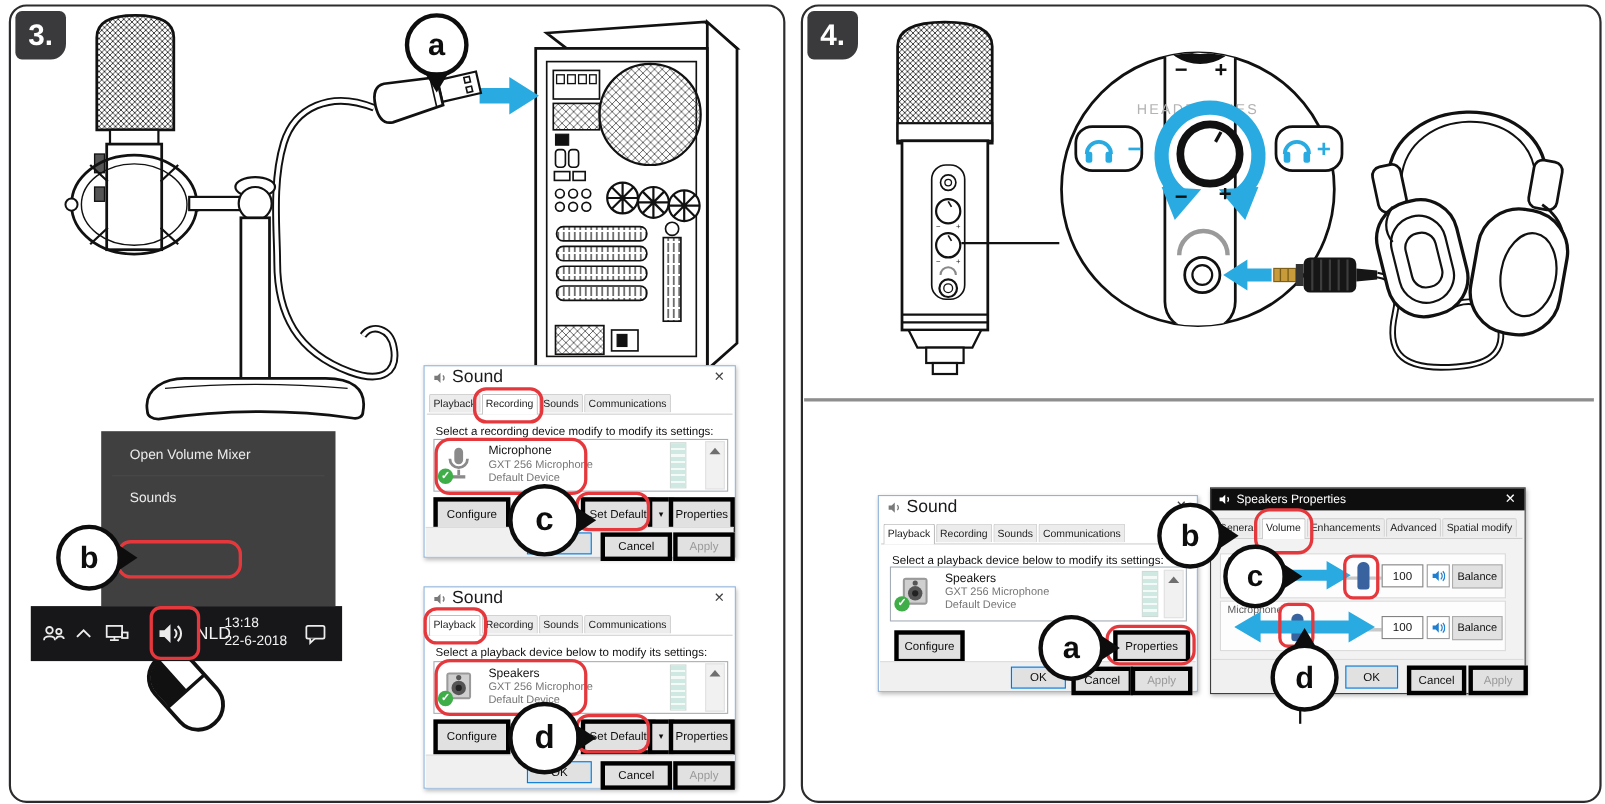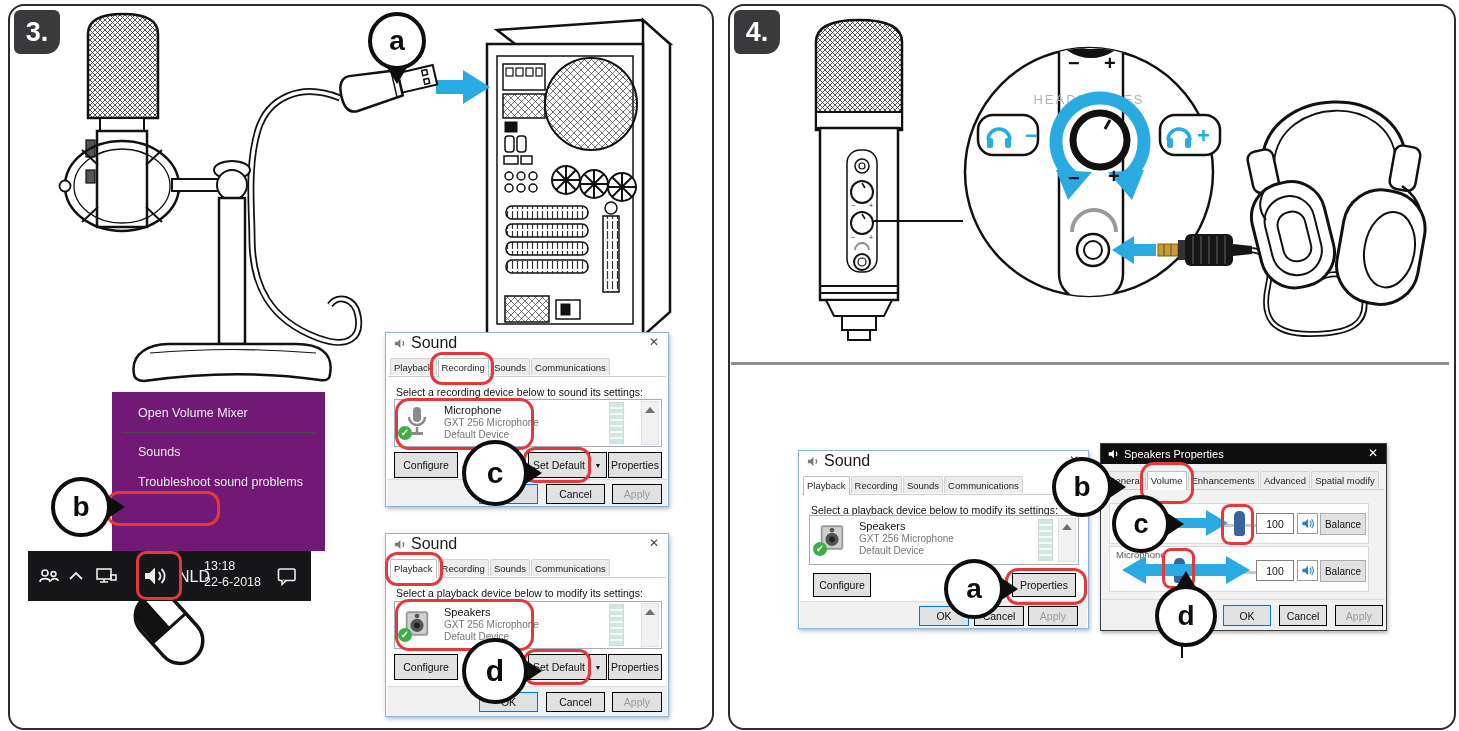--- a/index.html
+++ b/index.html
@@ -6,21 +6,21 @@
   .stage{position:relative;width:1459px;height:731px;background:#fff;overflow:hidden;
          font-family:"Liberation Sans",sans-serif;color:#111;}
   .panel{position:absolute;background:#fff;border:2.5px solid #2c2c2e;border-radius:16px;}
   .stepbadge{position:absolute;width:46px;height:44px;background:#3a3a3c;color:#fff;
              font-size:27px;font-weight:bold;border-radius:6px 6px 14px 6px;
              display:flex;align-items:center;justify-content:center;z-index:12;}
   .divider{position:absolute;background:#8e8e8e;z-index:5;}
   .art{position:absolute;z-index:2;}
 
   
-  .ctxmenu{position:absolute;left:112px;top:392px;width:213px;height:159px;background:#701a75;z-index:10;}
+  .ctxmenu{position:absolute;left:92px;top:392px;width:213px;height:159px;background:#404040;z-index:10;}
   .ctx-item{height:30px;display:flex;align-items:center;padding-left:26px;font-size:12.5px;color:#ececec;position:relative;}
   .ctx-sep{height:1px;background:#4a4a4e;margin:4px 10px;}
   .ctx-chev{position:absolute;right:12px;font-size:15px;color:#cfcfcf;}
   .taskbar{position:absolute;left:28px;top:551px;width:283px;height:50px;background:#17171a;z-index:10;}
   .tb-ic{position:absolute;top:14px;}
   .tb-txt{position:absolute;color:#f2f2f2;font-size:16px;}
 
   
   .dlg{position:absolute;background:#fff;border:1px solid #8fb4da;box-shadow:1px 2px 4px rgba(0,0,0,.28);z-index:10;}
   .dlg-tb{position:absolute;left:0;top:0;right:0;height:20px;display:flex;align-items:center;padding-left:7px;gap:5px;}
@@ -38,21 +38,21 @@
        color:#fff;font-size:10px;line-height:14px;text-align:center;font-weight:bold;}
   .dev-name{position:absolute;left:49px;top:4px;font-size:11px;color:#111;}
   .dev-sub1{position:absolute;left:49px;top:17px;font-size:10px;color:#767676;}
   .dev-sub2{position:absolute;left:49px;top:29px;font-size:10px;color:#767676;}
   .meter{position:absolute;width:13px;border:1px solid #cfdad6;
          background:repeating-linear-gradient(to bottom,#cfe9e2 0 4px,#f3faf8 4px 6px);}
   .sbar{position:absolute;width:16px;background:#f1f1f1;border:1px solid #e2e2e2;}
   .sbar::before{content:"";position:absolute;top:5px;left:3px;border-left:5px solid transparent;
                 border-right:5px solid transparent;border-bottom:6px solid #6f6f6f;}
   .btn{position:absolute;display:flex;align-items:center;justify-content:center;font-size:10.5px;
-       color:#101010;background:#e1e1e1;border:1px solid #000000;white-space:nowrap;}
+       color:#101010;background:#e1e1e1;border:4px solid #000000;white-space:nowrap;}
   .btn.default{border:1px solid #0078d7;box-shadow:inset 0 0 0 1px #cde4f7;}
   .btn.disabled{color:#9b9b9b;}
   .okstrip{position:absolute;left:1px;right:1px;background:#f0f0f0;border-top:1px solid #dcdcdc;}
 
   
   .props{position:absolute;left:1100px;top:443px;width:285px;height:186px;background:#f2f2f2;
          border:1px solid #3e3e3e;box-shadow:1px 2px 4px rgba(0,0,0,.3);z-index:10;}
   .props-tb{position:absolute;left:0;top:0;right:0;height:20px;background:#0e0e0e;color:#fff;
             display:flex;align-items:center;padding-left:6px;gap:5px;}
   .props-title{font-size:11px;color:#fff;}
@@ -296,21 +296,20 @@
         <ellipse cx="1390" cy="248" rx="25" ry="38" stroke-width="2"></ellipse>
       </g>
       <path d="M1266,188 C1258,200 1258,210 1266,220" fill="none" stroke-width="2"></path>
     </g>
   </svg>
 
   <div class="ctxmenu">
     <div class="ctx-item" style="margin-top:6px;">Open Volume Mixer</div>
     <div class="ctx-sep"></div>
     <div class="ctx-item">Sounds</div>
-    <div class="ctx-item">Troubleshoot sound problems</div>
   </div>
 
   <div class="taskbar">
     <svg class="tb-ic" style="left:10px;" width="22" height="22" viewBox="0 0 22 22">
       <g fill="none" stroke="#ececec" stroke-width="1.6">
         <circle cx="7" cy="8" r="3"></circle>
           <path d="M2,17 c0,-4.5 10,-4.5 10,0"></path>
         <circle cx="15.5" cy="9" r="2.4"></circle>
           <path d="M13,16 c0.5,-3.2 7,-3.2 7,0"></path>
       </g>
@@ -349,21 +348,21 @@
       <span class="dlg-title">Sound</span>
       <span class="dlg-x">✕</span>
     </div>
     <div class="tabline" style="top:43px;"></div>
     <div class="tabs" style="left:4px;top:22px;">
       <span class="tab">Playback</span>
       <span class="tab active">Recording</span>
       <span class="tab">Sounds</span>
       <span class="tab">Communications</span>
     </div>
-    <div class="prompt" style="left:10px;top:53px;">Select a recording device below to sound its settings:</div>
+    <div class="prompt" style="left:10px;top:53px;">Select a recording device modify to modify its settings:</div>
     <div class="devlist" style="left:8px;top:66px;width:266px;height:46px;">
       <div class="dev-ico">
         <svg width="30" height="33" viewBox="0 0 30 33">
           <rect x="11" y="2" width="8" height="15" rx="4" fill="#8a8a8a"></rect>
           <path d="M7,12 a8,8 0 0 0 16,0" fill="none" stroke="#8a8a8a" stroke-width="2.5"></path>
           <line x1="15" y1="22" x2="15" y2="27" stroke="#8a8a8a" stroke-width="2.5"></line>
           <rect x="9" y="27" width="12" height="3" fill="#8a8a8a"></rect>
         </svg>
         <span class="chk">✓</span>
       </div>

